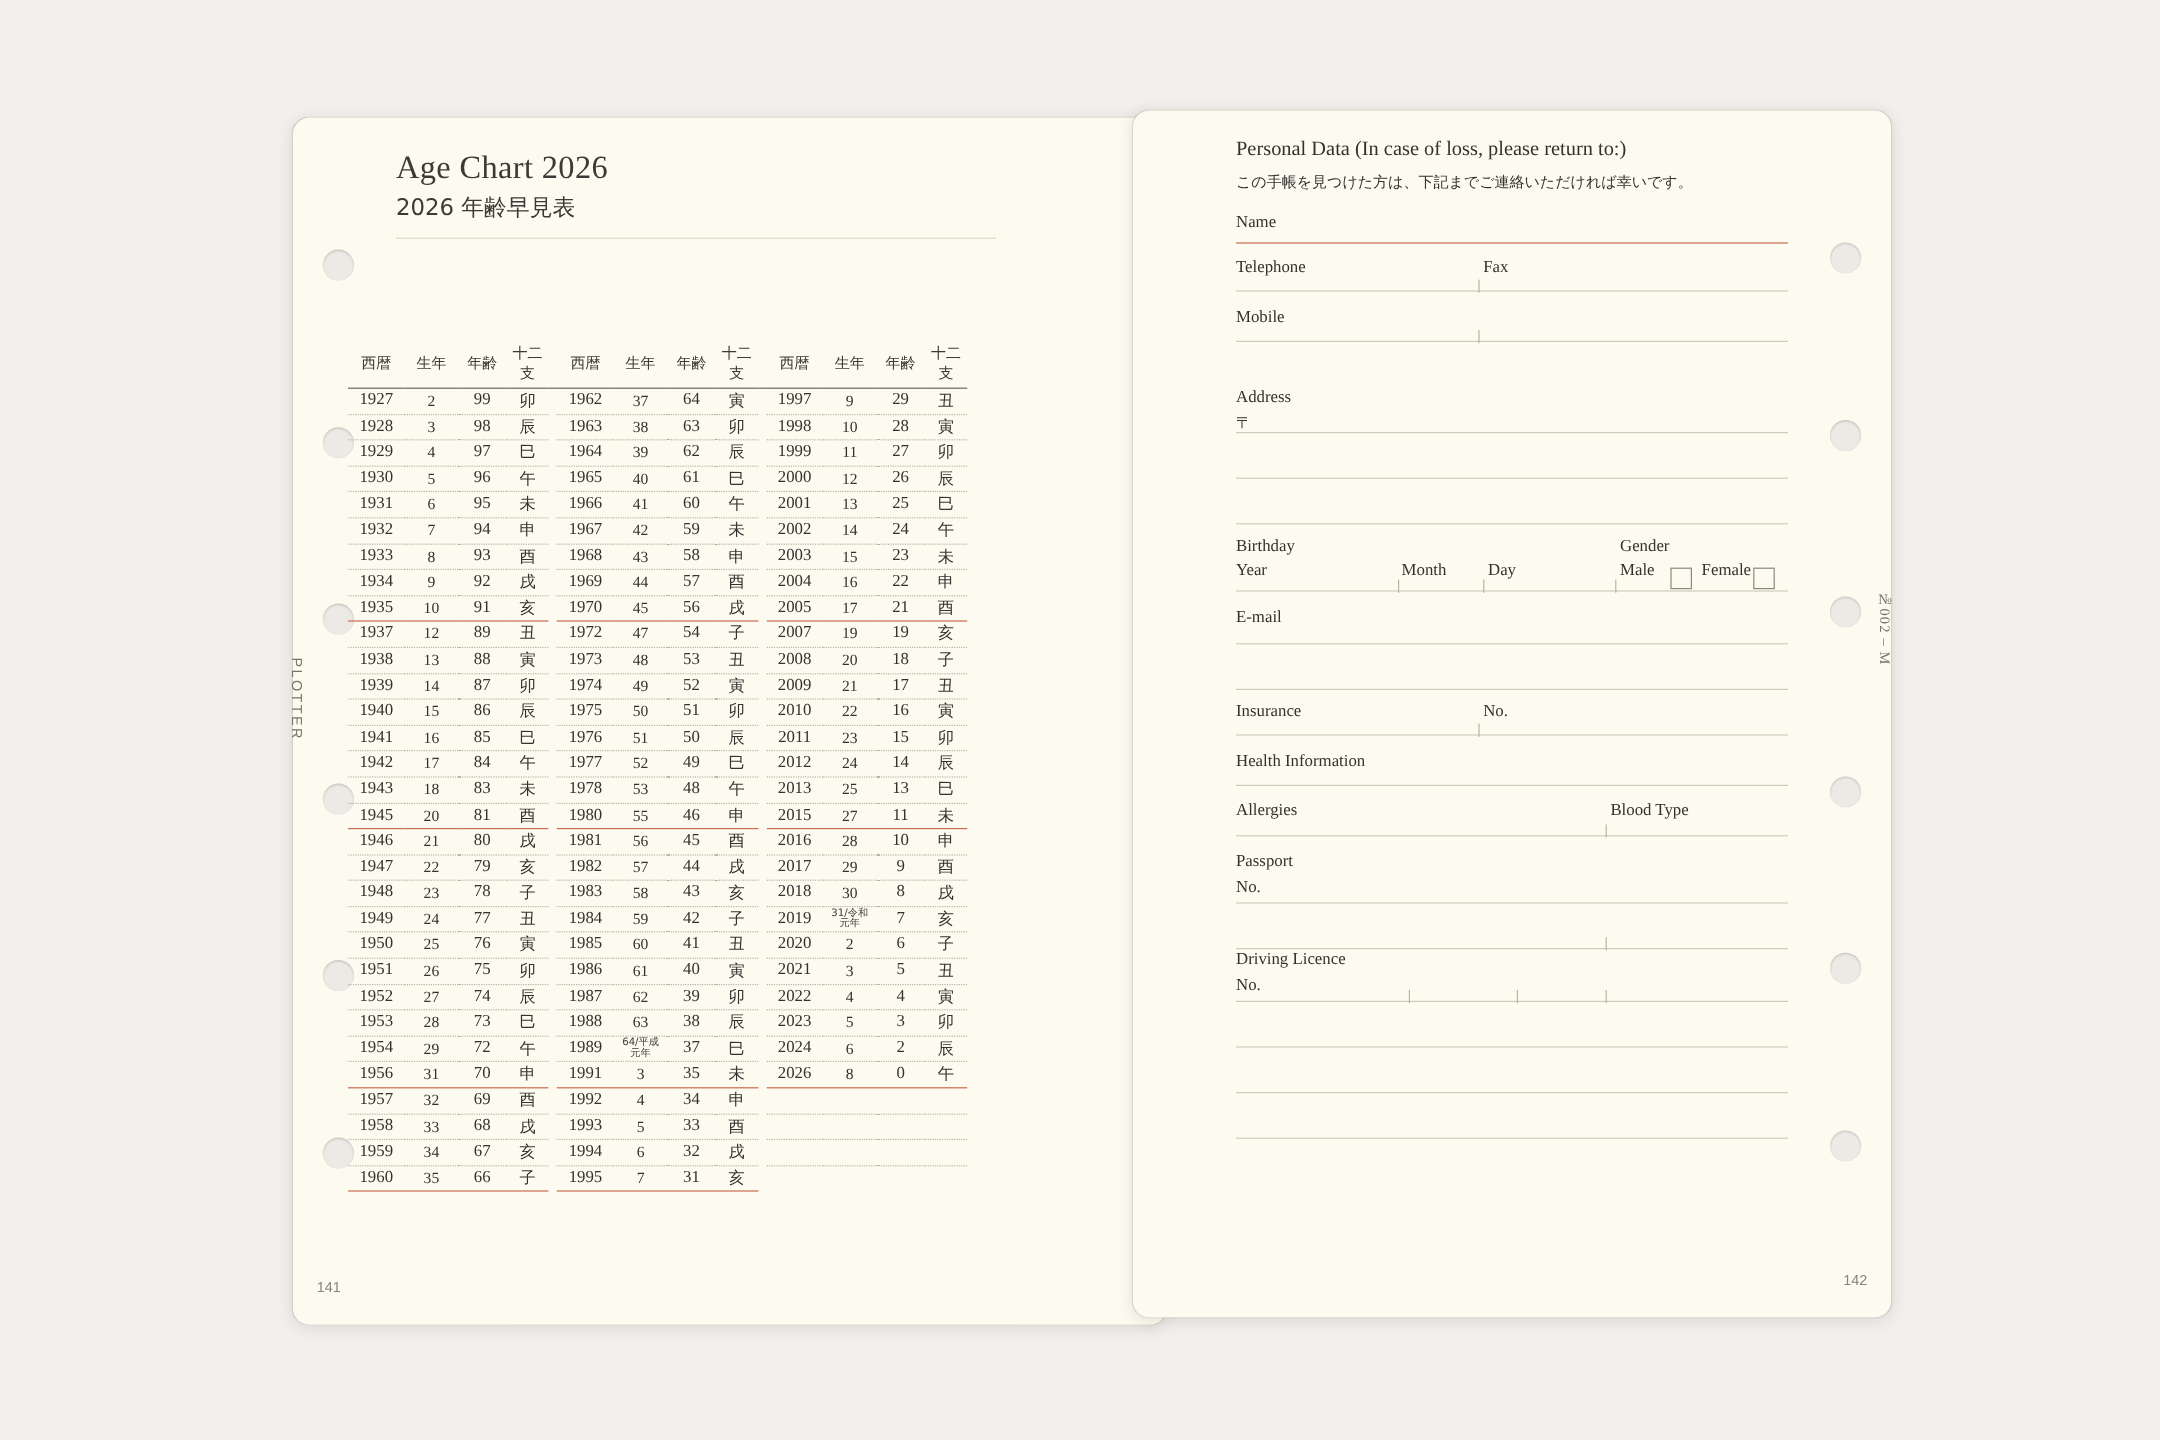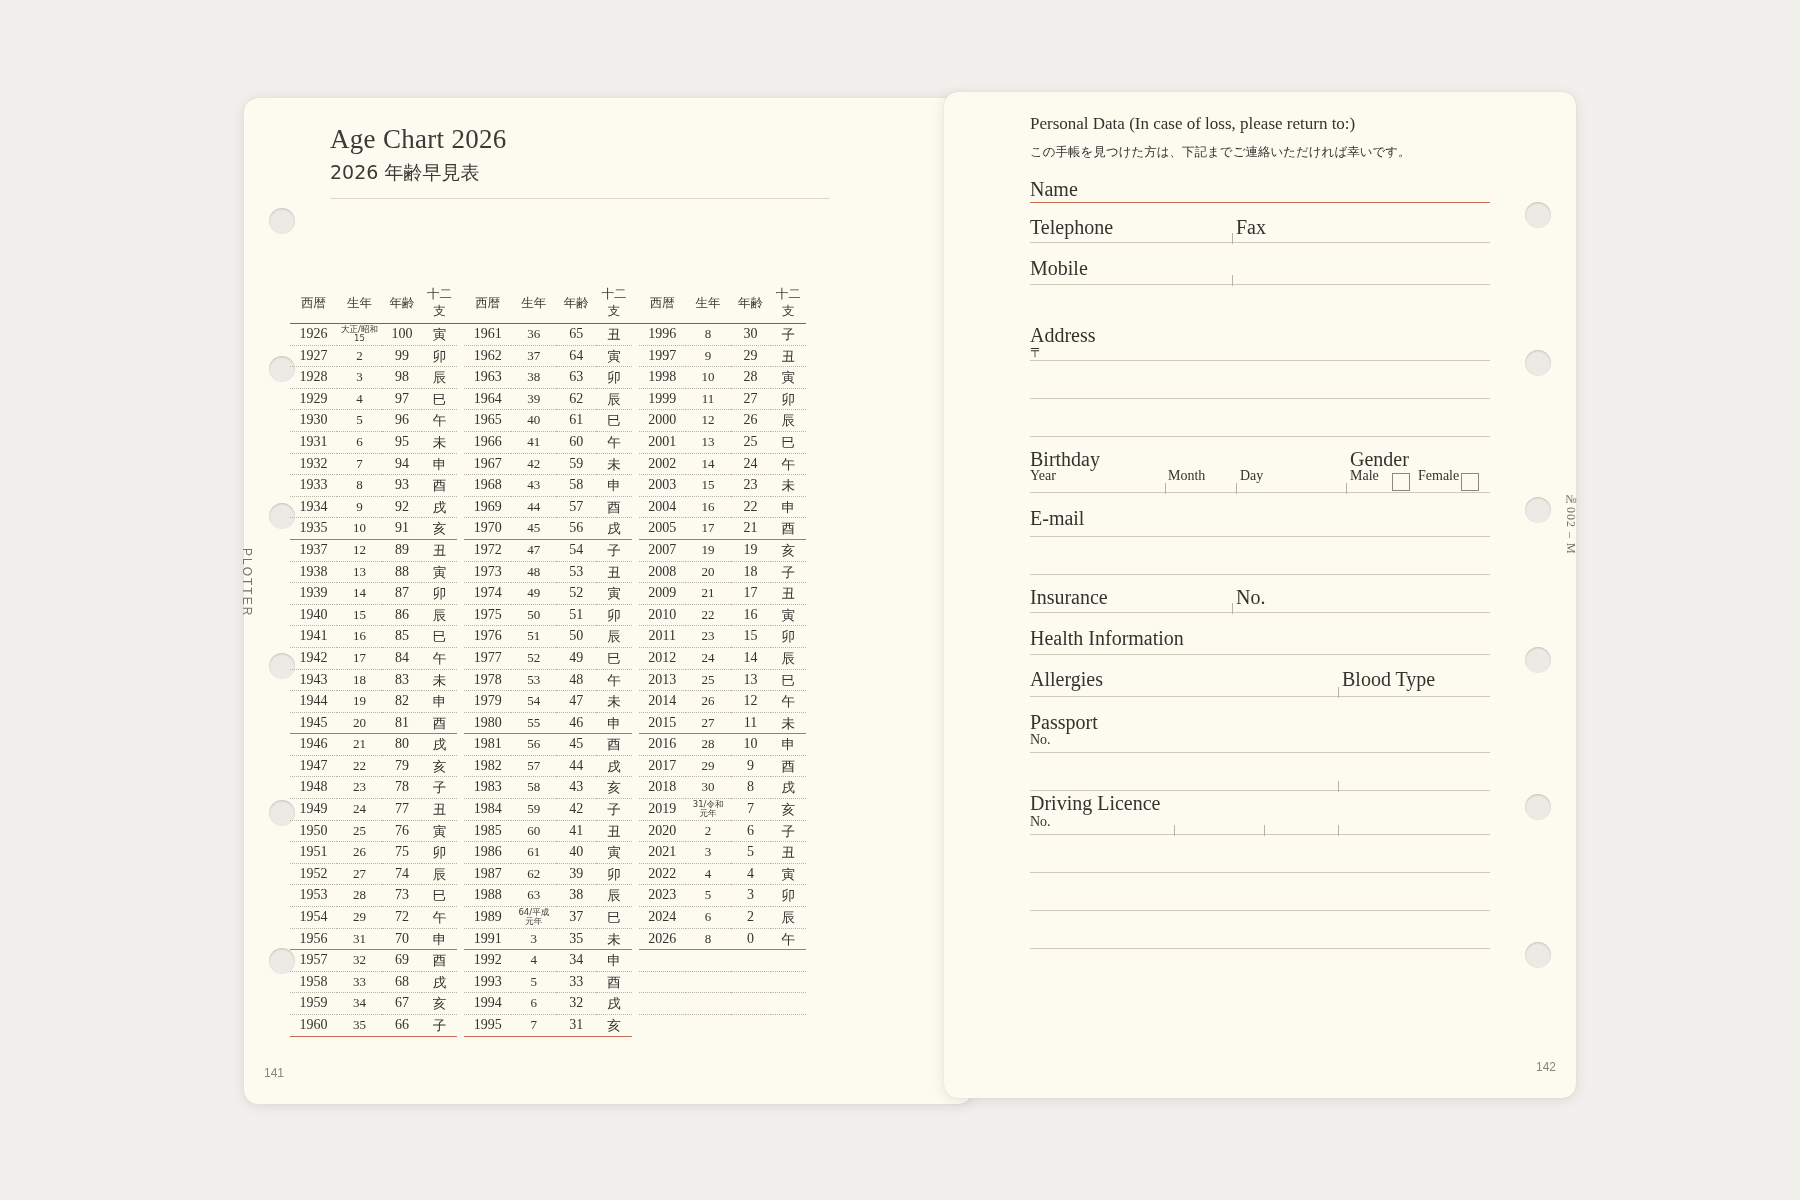--- a/index.html
+++ b/index.html
@@ -98,21 +98,21 @@
   }
   .r-head-jp{
     position:absolute;left:86px;top:52px;font-size:12.5px;color:#33322e;
     font-family:"DejaVu Sans", sans-serif;
   }
   .r-vert{
     position:absolute;right:-2px;top:400px;
     writing-mode:vertical-rl;
     font-size:12px;color:#77736a;letter-spacing:1px;
   }
-  .field{position:absolute;font-size:20px;color:#33322e;}
+  .field{position:absolute;font-size:14px;color:#33322e;}
   .sub{position:absolute;font-size:14px;color:#33322e;}
   .jp{font-family:"DejaVu Sans", sans-serif;font-size:13px;}
   .rule{position:absolute;height:1px;background:#cfcabb;}
   .rule-red{position:absolute;height:1px;background:#c96a52;}
   .tick{position:absolute;width:1px;height:11px;background:#b8b3a4;}
   .chk{position:absolute;width:16px;height:16px;border:1px solid #8d887c;background:#fdfbef;}
 </style>
 </head>
 <body>
 
@@ -147,39 +147,20 @@
             <th>十二支</th>
             <th class="gap"></th>
             <th>西暦</th>
             <th>生年</th>
             <th>年齢</th>
             <th>十二支</th>
           </tr>
         </thead>
         <tbody id="agechart-body">
             <tr>
-              <td class="year">1926</td>
-              <td class="wa">
-                <span class="stack">大正/昭和</span>
-                <span class="stack">15</span>
-              </td>
-              <td class="age">100</td>
-              <td class="zod">寅</td>
-              <td class="gap"></td>
-              <td class="year">1961</td>
-              <td class="wa">36</td>
-              <td class="age">65</td>
-              <td class="zod">丑</td>
-              <td class="gap"></td>
-              <td class="year">1996</td>
-              <td class="wa">8</td>
-              <td class="age">30</td>
-              <td class="zod">子</td>
-            </tr>
-            <tr>
               <td class="year">1927</td>
               <td class="wa">2</td>
               <td class="age">99</td>
               <td class="zod">卯</td>
               <td class="gap"></td>
               <td class="year">1962</td>
               <td class="wa">37</td>
               <td class="age">64</td>
               <td class="zod">寅</td>
               <td class="gap"></td>
@@ -420,36 +401,20 @@
               <td class="gap"></td>
               <td class="year">1978</td>
               <td class="wa">53</td>
               <td class="age">48</td>
               <td class="zod">午</td>
               <td class="gap"></td>
               <td class="year">2013</td>
               <td class="wa">25</td>
               <td class="age">13</td>
               <td class="zod">巳</td>
-            </tr>
-            <tr>
-              <td class="year">1944</td>
-              <td class="wa">19</td>
-              <td class="age">82</td>
-              <td class="zod">申</td>
-              <td class="gap"></td>
-              <td class="year">1979</td>
-              <td class="wa">54</td>
-              <td class="age">47</td>
-              <td class="zod">未</td>
-              <td class="gap"></td>
-              <td class="year">2014</td>
-              <td class="wa">26</td>
-              <td class="age">12</td>
-              <td class="zod">午</td>
             </tr>
             <tr>
               <td class="year" style="border-bottom: 1px solid rgb(201, 106, 82);">1945</td>
               <td class="wa" style="border-bottom: 1px solid rgb(201, 106, 82);">20</td>
               <td class="age" style="border-bottom: 1px solid rgb(201, 106, 82);">81</td>
               <td class="zod" style="border-bottom: 1px solid rgb(201, 106, 82);">酉</td>
               <td class="gap"></td>
               <td class="year" style="border-bottom: 1px solid rgb(201, 106, 82);">1980</td>
               <td class="wa" style="border-bottom: 1px solid rgb(201, 106, 82);">55</td>
               <td class="age" style="border-bottom: 1px solid rgb(201, 106, 82);">46</td>

